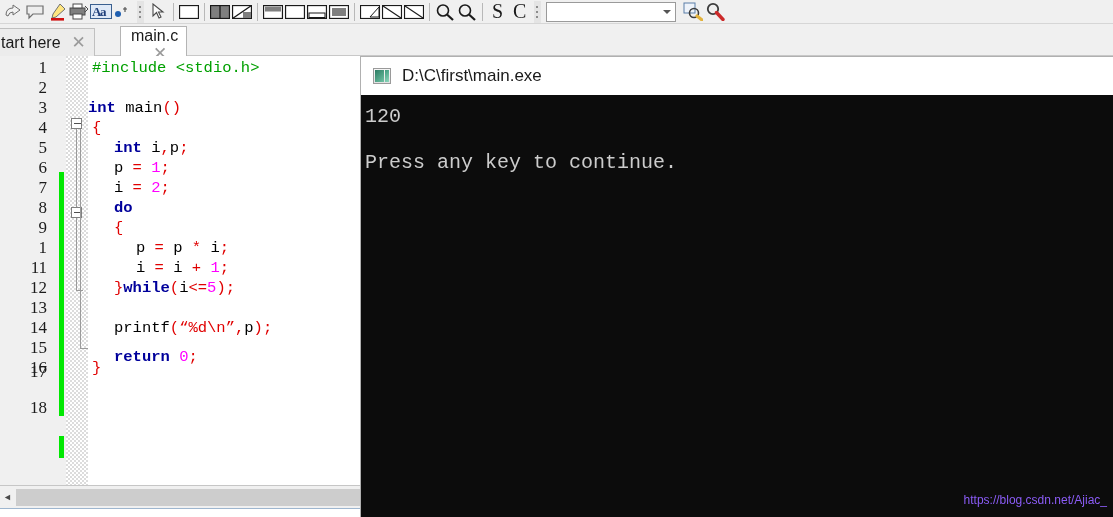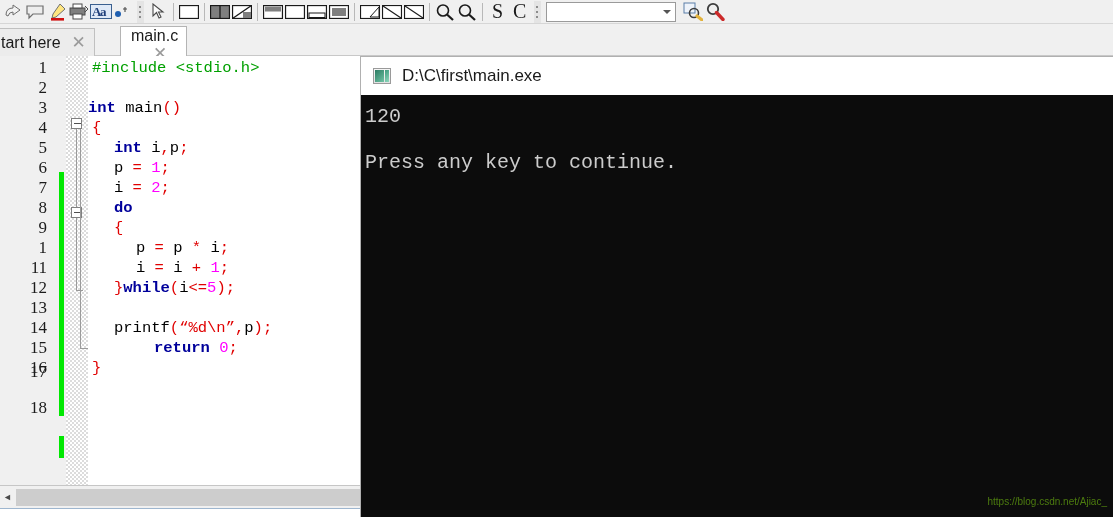--- a/index.html
+++ b/index.html
@@ -214,21 +214,21 @@
   }
   .cons-line {
     font-family: "Liberation Mono", monospace;
     font-size: 20px; line-height: 23px;
     color: #cccccc; white-space: pre;
     padding-left: 2px;
   }
   .watermark {
     position: absolute; right: 6px; bottom: 10px;
     font-family: "Liberation Sans", sans-serif;
-    font-size: 10px; color: #4d7c0f;
+    font-size: 12px; color: #8b5cf6;
   }
 </style>
 </head>
 <body>
 
 <div id="app">
 
   <div class="toolbar">
 
     <div class="tb-icon">
@@ -446,21 +446,21 @@
         <div class="codeline" style="top: 82px; left: 26px;"><span class="kw">int</span><span class="plain"> i</span><span class="punc">,</span><span class="plain">p</span><span class="punc">;</span></div>
         <div class="codeline" style="top: 102px; left: 26px;"><span class="plain">p </span><span class="punc">=</span><span class="plain"> </span><span class="num">1</span><span class="punc">;</span></div>
         <div class="codeline" style="top: 122px; left: 26px;"><span class="plain">i </span><span class="punc">=</span><span class="plain"> </span><span class="num">2</span><span class="punc">;</span></div>
         <div class="codeline" style="top: 142px; left: 26px;"><span class="kw">do</span></div>
         <div class="codeline" style="top: 162px; left: 26px;"><span class="punc">{</span></div>
         <div class="codeline" style="top: 182px; left: 48px;"><span class="plain">p </span><span class="punc">=</span><span class="plain"> p </span><span class="punc">*</span><span class="plain"> i</span><span class="punc">;</span></div>
         <div class="codeline" style="top: 202px; left: 48px;"><span class="plain">i </span><span class="punc">=</span><span class="plain"> i </span><span class="punc">+</span><span class="plain"> </span><span class="num">1</span><span class="punc">;</span></div>
         <div class="codeline" style="top: 222px; left: 26px;"><span class="punc">}</span><span class="kw">while</span><span class="punc">(</span><span class="plain">i</span><span class="punc">&lt;=</span><span class="num">5</span><span class="punc">)</span><span class="punc">;</span></div>
         <div class="codeline" style="top: 242px; left: 4px;"></div>
         <div class="codeline" style="top: 262px; left: 26px;"><span class="plain">printf</span><span class="punc">(</span><span class="str">“%d\n”</span><span class="punc">,</span><span class="plain">p</span><span class="punc">)</span><span class="punc">;</span></div>
-        <div class="codeline" style="top: 282px; left: 26px; margin-left: 40px;"><span class="kw">return</span><span class="plain"> </span><span class="num">0</span><span class="punc">;</span></div>
+        <div class="codeline" style="top: 291px; left: 26px;"><span class="kw">return</span><span class="plain"> </span><span class="num">0</span><span class="punc">;</span></div>
         <div class="codeline" style="top: 302px; left: 4px;"><span class="punc">}</span></div>
         <div class="codeline" style="top: 322px; left: 4px;"></div>
         <div class="codeline" style="top: 342px; left: 4px;"></div>
       </div>
   </div>
 
   <div class="hscroll">
     <div class="arrow">◄</div>
     <div class="thumb"></div>
   </div>

